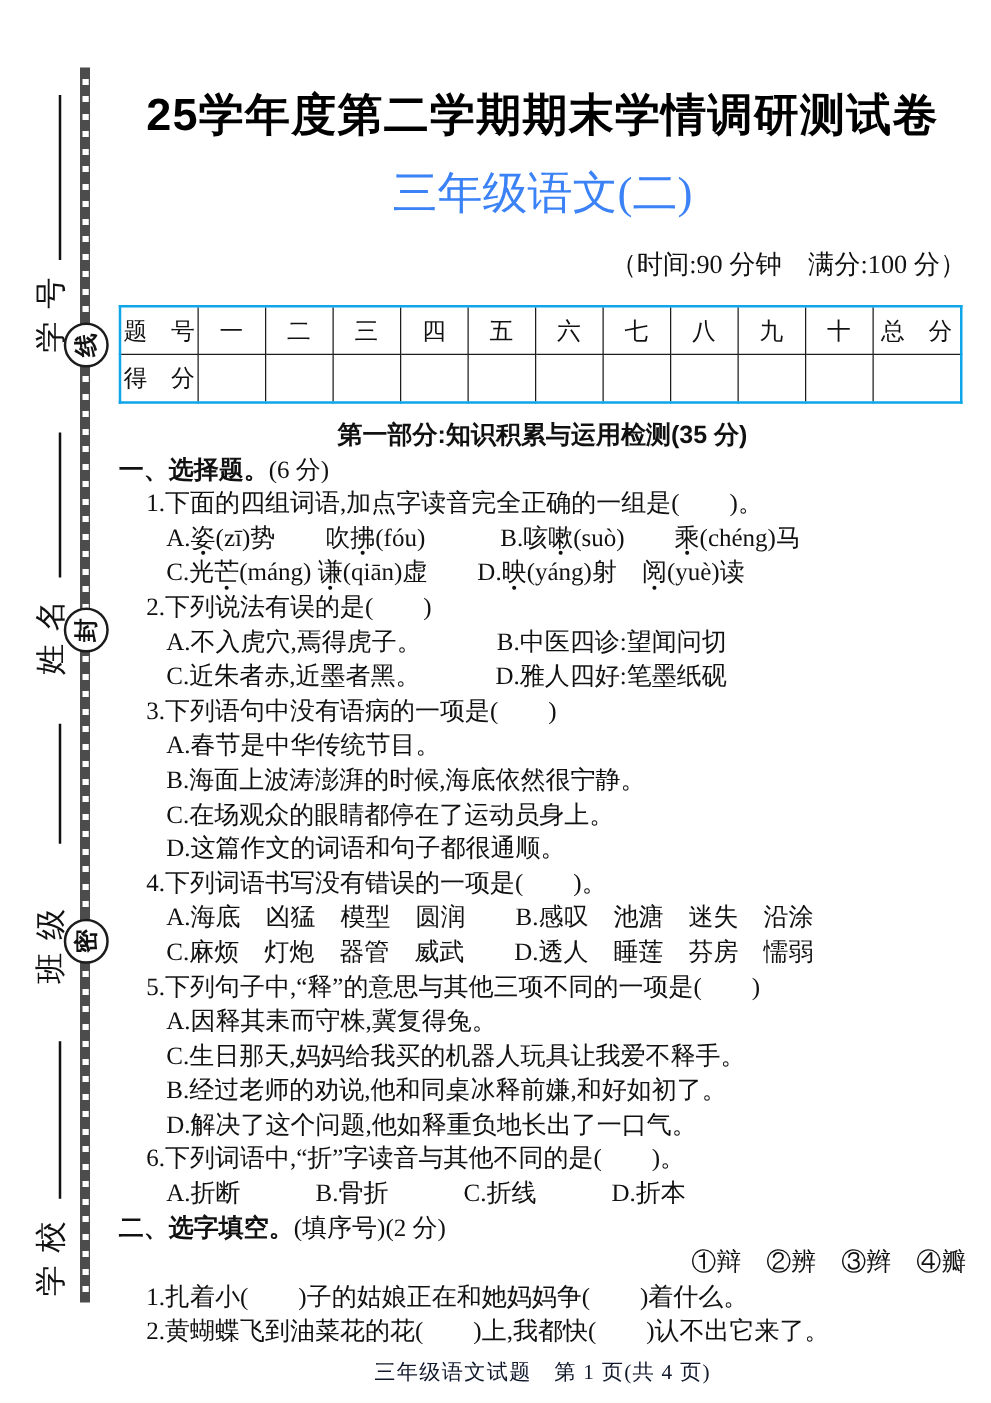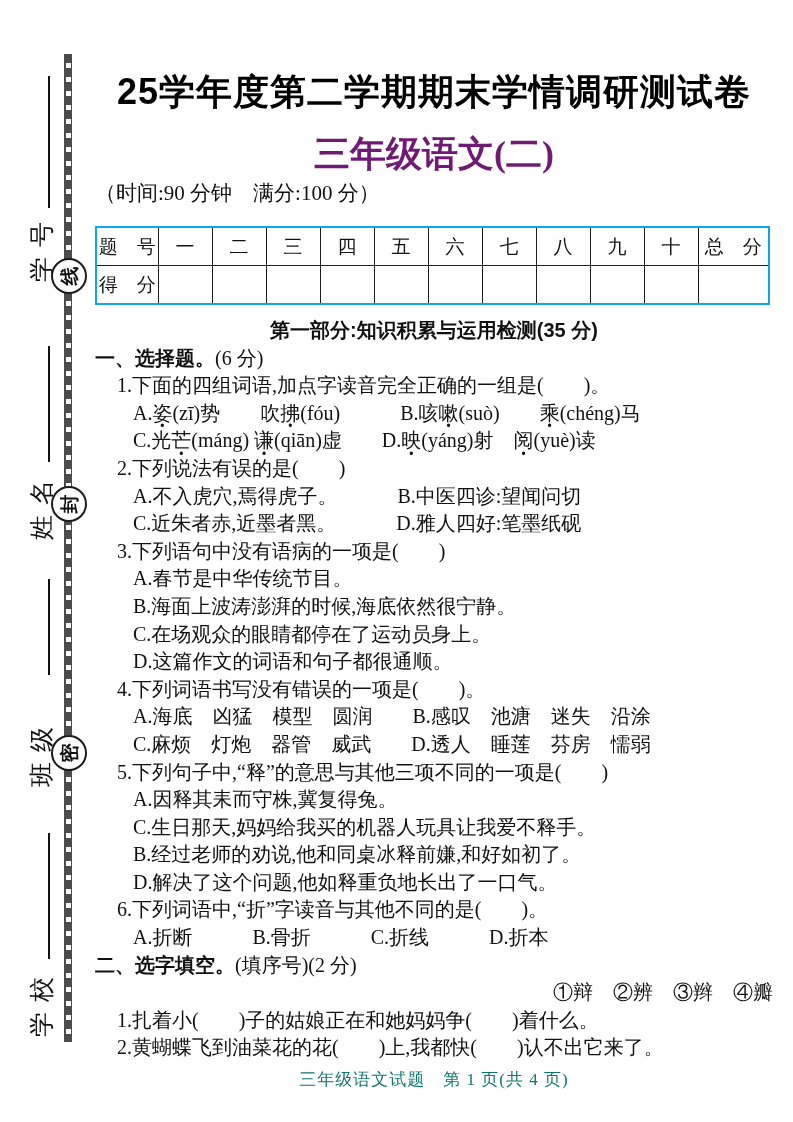--- a/index.html
+++ b/index.html
@@ -37,24 +37,24 @@
   .g3{top:787px;}  .g3 .wline{width:96px;margin-left:42px;}
   .g4{top:1037px;} .g4 .wline{width:126px;margin-left:8px;}
 
   
   .content{position:absolute;left:95px;top:0;width:678px;}
   .title{
     margin:68px 0 0;text-align:center;font-family:"Liberation Sans",sans-serif;
     font-weight:900;font-size:36px;line-height:47px;letter-spacing:1px;color:#000;
   }
   .subtitle{
-    margin:16px 0 0;text-align:center;font-weight:700;font-size:36px;line-height:47px;
-    font-family:"Liberation Serif",serif;color:#701a75;
+    margin:16px 0 0;text-align:center;font-weight:400;font-size:36px;line-height:47px;
+    font-family:"Liberation Serif",serif;color:#3b82f6;
   }
-  .infoline{margin:2px 0 0;text-align:left;font-size:21px;line-height:26px;}
+  .infoline{margin:20px 0 0;text-align:right;font-size:21px;line-height:26px;}
 
   table.score-table{
     border-collapse:collapse;margin-top:20px;width:673px;table-layout:fixed;
     border:2px solid #0ea5e9;
   }
   table.score-table td{
     border:1px solid #1e1e1e;height:37px;text-align:center;font-size:19px;padding:0;
   }
 
   #body-lines{margin-top:12px;font-size:20px;}
@@ -64,21 +64,21 @@
   .ln.sec .lt{font-weight:normal;font-family:"Liberation Serif",serif;}
   .ln.q{padding-left:22px;}
   .ln.opt{padding-left:38px;}
   .ln.center{text-align:right;}
   .dt{position:relative;}
   .dt::after{
     content:"·";position:absolute;left:0;width:100%;text-align:center;
     bottom:-0.58em;font-weight:bold;line-height:1;
   }
 
-  .footer{text-align:center;font-size:17px;margin-top:6px;color:#0f766e;letter-spacing:1px;}
+  .footer{text-align:center;font-size:17px;margin-top:6px;color:#0f172a;letter-spacing:1px;}
 </style>
 </head>
 <body>
 
 <div class="page">
 
   <div class="seal-strip"></div>
 
   <div class="seal-stamp st-xian">
     <span>线</span>

